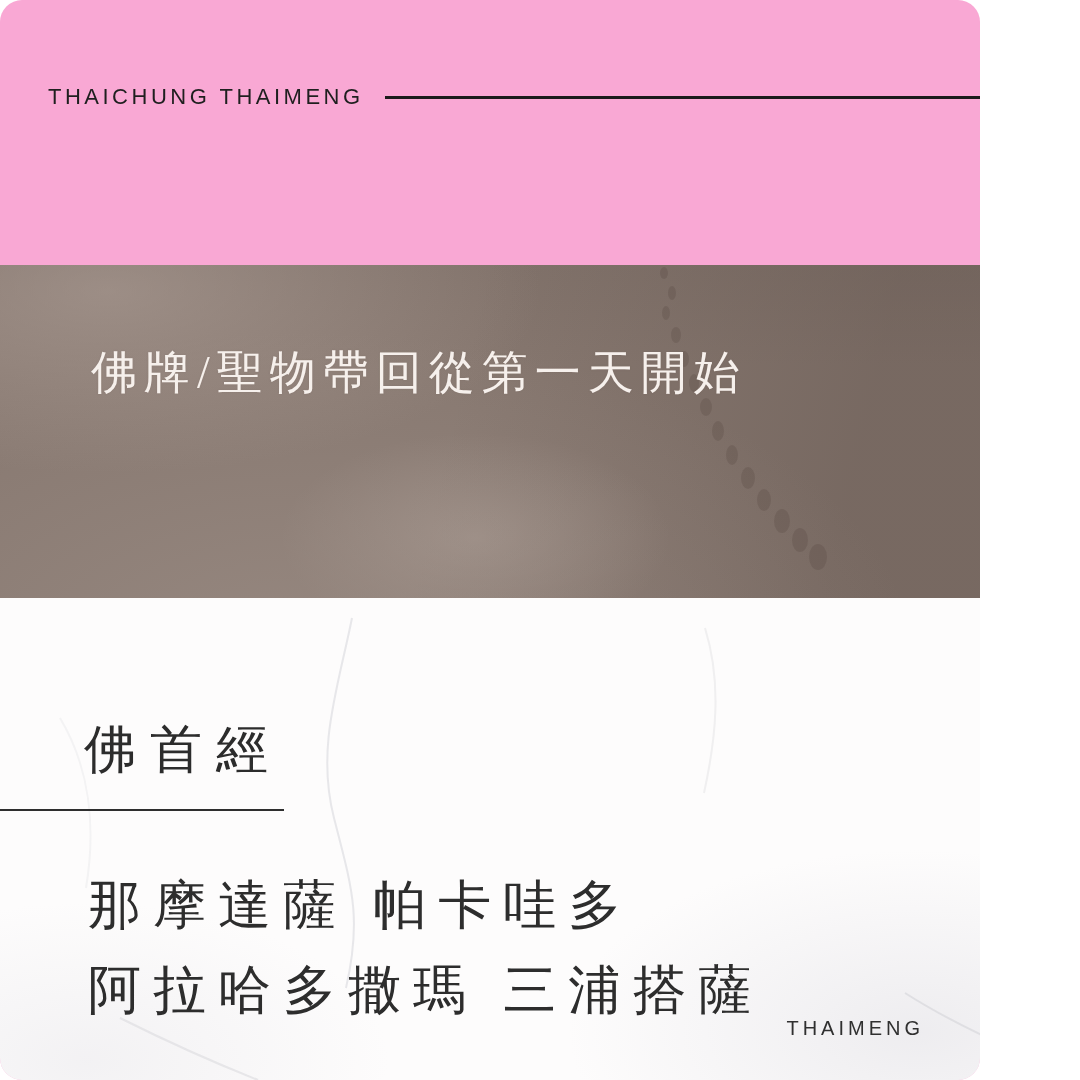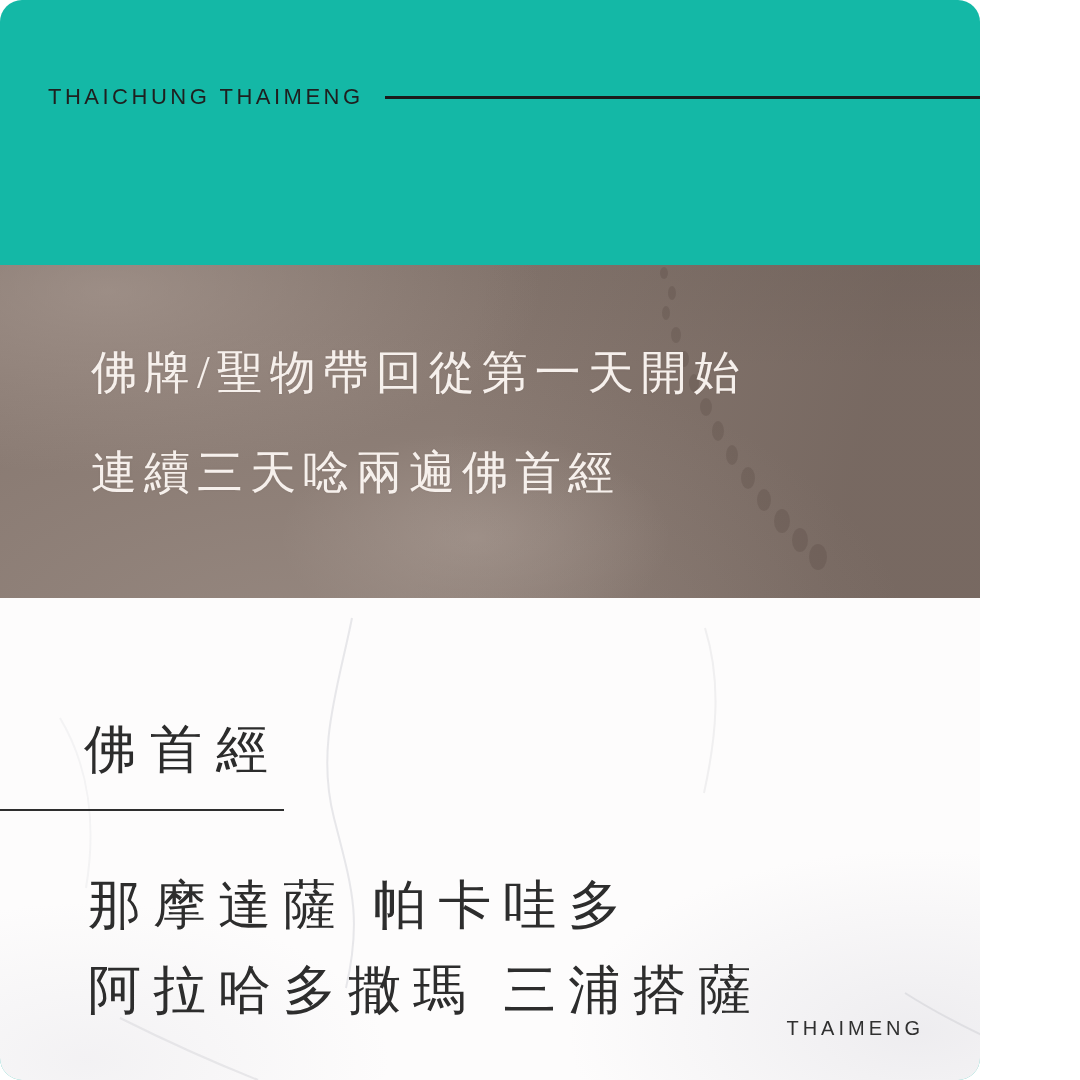--- a/index.html
+++ b/index.html
@@ -1,20 +1,20 @@
 <!DOCTYPE html>
 <html><head>
 <meta charset="utf-8">
 <style>
   html,body{margin:0;padding:0;background:#ffffff;}
   .page{
     position:relative;
     width:980px;height:1080px;
     overflow:hidden;
-    background:#14b8a6;
+    background:#f9a8d4;
     font-family:"Liberation Serif","DejaVu Serif",serif;
     border-radius:22px;
   }
   
   .header-brand{
     position:absolute;left:48px;top:84px;
     font-family:"Liberation Sans","DejaVu Sans",sans-serif;
     font-size:22px;font-weight:500;letter-spacing:3.5px;
     color:#1f1f1f;white-space:nowrap;
   }
@@ -103,21 +103,20 @@
         <ellipse cx="732" cy="190" rx="6" ry="10"></ellipse>
         <ellipse cx="748" cy="213" rx="7" ry="11"></ellipse>
         <ellipse cx="764" cy="235" rx="7" ry="11"></ellipse>
         <ellipse cx="782" cy="256" rx="8" ry="12"></ellipse>
         <ellipse cx="800" cy="275" rx="8" ry="12"></ellipse>
         <ellipse cx="818" cy="292" rx="9" ry="13"></ellipse>
       </g>
     </svg>
     <div class="banner-text">
       <p class="banner-line">佛牌/聖物帶回從第一天開始</p>
-      <p class="banner-line">連續三天唸兩遍佛首經</p>
     </div>
   </div>
 
   <div class="lower">
     <svg class="marble-veins" viewBox="0 0 1080 482">
       <g fill="none" stroke="#d6d6da" stroke-width="2">
         <path d="M352,20 C338,90 316,150 334,220 S362,320 346,390" opacity="0.55"></path>
         <path d="M705,30 C722,85 716,140 704,195" opacity="0.35"></path>
         <path d="M1002,80 C1032,160 1040,240 1032,320 C1026,385 1048,435 1080,462" opacity="0.5"></path>
         <path d="M120,420 C170,445 215,465 258,482" opacity="0.5"></path>

